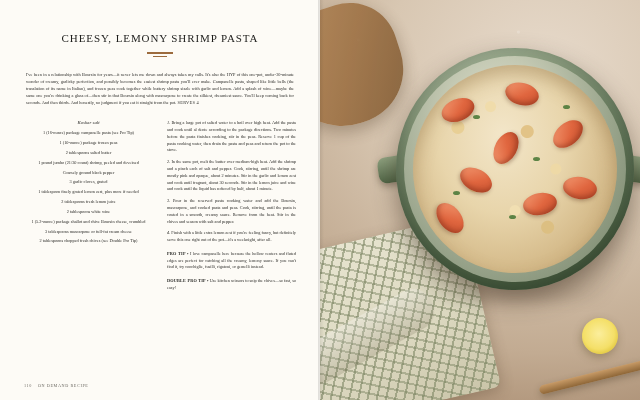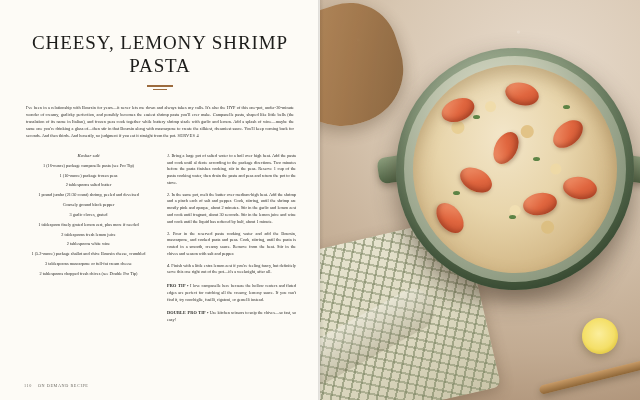--- a/index.html
+++ b/index.html
@@ -27,21 +27,21 @@
     width: 320px;
     height: 400px;
     background: #fdfbf6;
     box-sizing: border-box;
     padding: 26px 24px 18px 24px;
   }
 
   .recipe-title {
     text-align: center;
     font-family: "Liberation Serif", serif;
-    font-size: 19px;
+    font-size: 11px;
     letter-spacing: 0.9px;
     color: #1d1d1b;
     font-weight: normal;
     margin: 6px 0 0 0;
     line-height: 1.2;
   }
 
   .title-rule {
     width: 26px;
     height: 0;

